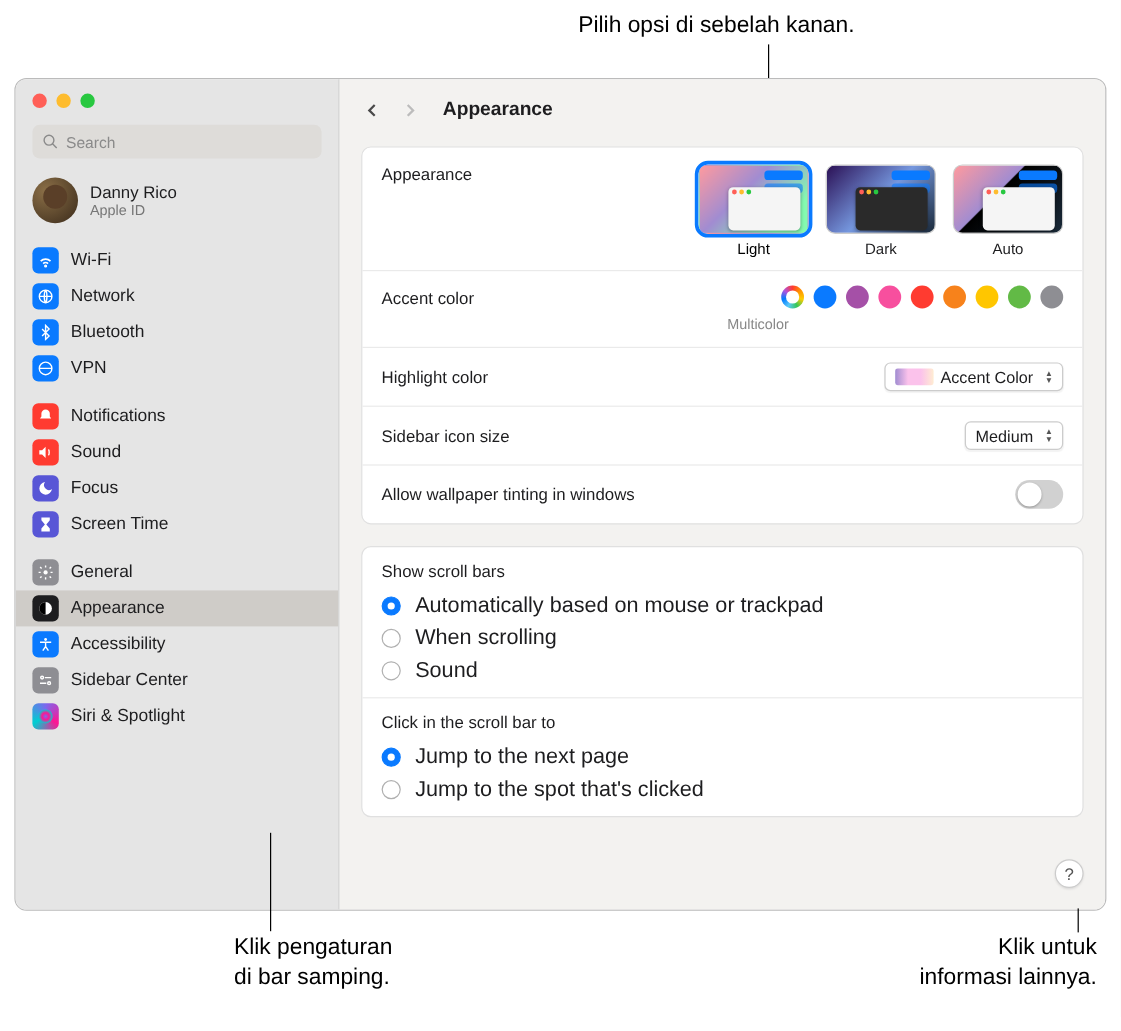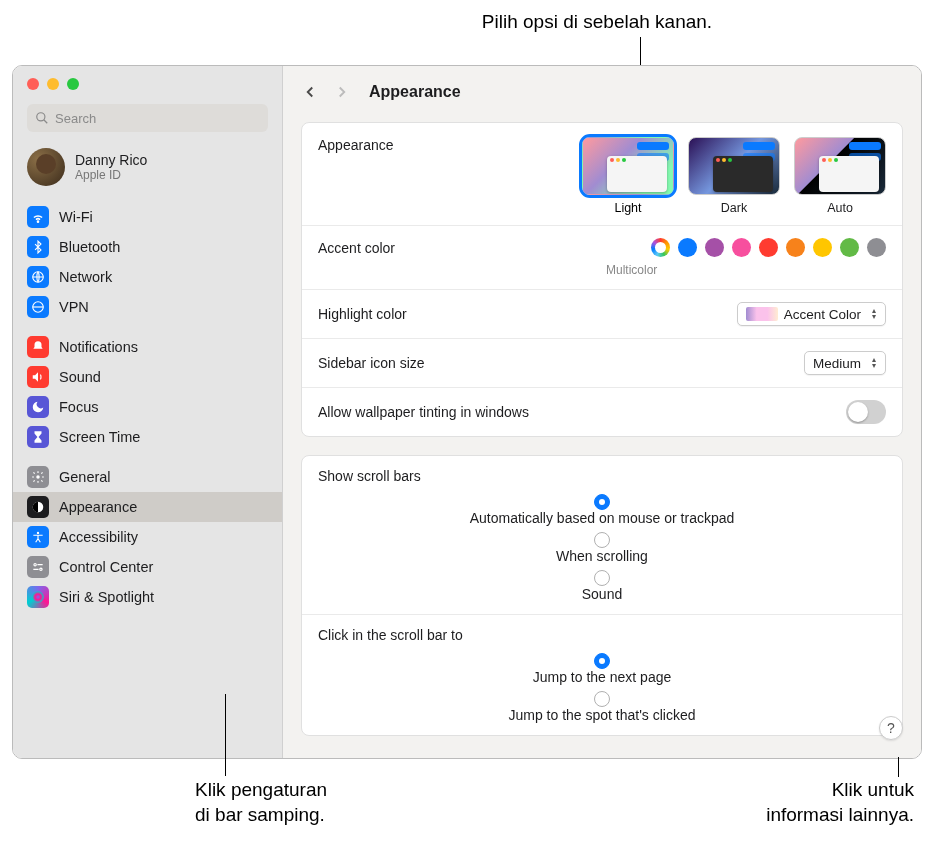--- a/index.html
+++ b/index.html
@@ -180,21 +180,21 @@
     padding:2px 4px 2px 8px;font-size:13.5px;
     box-shadow: 0 1px 1px rgba(0,0,0,.05);
   }
   .popup .swatch{width:32px;height:14px;border-radius:2px;background:linear-gradient(90deg,#a18cd1,#fbc2eb,#fbc2eb,#ffecd2);}
   .popup .arrows{width:14px;height:18px;background:#fff;border-radius:3px;display:flex;flex-direction:column;align-items:center;justify-content:center;line-height:6px;font-size:8px;color:#555;}
   .toggle {
     width:40px;height:24px;border-radius:12px;background:#d1d1d1;position:relative;cursor:default;
   }
   .toggle::after{content:"";position:absolute;top:2px;left:2px;width:20px;height:20px;border-radius:50%;background:#fff;box-shadow:0 1px 2px rgba(0,0,0,.3);}
   .radio-group { display:flex;flex-direction:column;gap:6px;padding-top:4px;}
-  .radio-row { display:flex;align-items:center;gap:0;font-size:14px;flex-direction:column;}
+  .radio-row { display:flex;align-items:center;gap:12px;font-size:18px;}
   .radio {
     width:16px;height:16px;border-radius:50%;border:1px solid #b0b0b0;background:#fff;
     display:flex;align-items:center;justify-content:center;flex-shrink:0;
   }
   .radio.checked{border-color:#0a7aff;background:#0a7aff;}
   .radio.checked::after{content:"";width:6px;height:6px;border-radius:50%;background:#fff;}
   .section-title{font-size:14px;margin-bottom:2px;}
   .scroll-panel .row{flex-direction:column;align-items:flex-start;gap:4px;}
   .help-btn{
     position:absolute;bottom:18px;right:18px;width:24px;height:24px;border-radius:50%;
@@ -240,33 +240,33 @@
                 <path d="M5 13a10 10 0 0 1 14 0"></path>
                 <path d="M8.5 16.5a5 5 0 0 1 7 0"></path>
                 <circle cx="12" cy="20" r="1" fill="#fff"></circle>
               </svg>
             </div>
             <span>Wi-Fi</span>
           </div>
           <div class="sidebar-item">
             <div class="sb-icon" style="background: rgb(10, 122, 255);">
               <svg width="14" height="14" viewBox="0 0 24 24" fill="none" stroke="#fff" stroke-width="2">
-                <path d="M7 7l10 10-5 5V2l5 5L7 17"></path>
-              </svg>
-            </div>
-            <span>Bluetooth</span>
+                <circle cx="12" cy="12" r="9"></circle>
+                <path d="M3 12h18M12 3c2.5 3 2.5 15 0 18M12 3c-2.5 3-2.5 15 0 18"></path>
+              </svg>
+            </div>
+            <span>Network</span>
           </div>
           <div class="sidebar-item">
             <div class="sb-icon" style="background: rgb(10, 122, 255);">
               <svg width="14" height="14" viewBox="0 0 24 24" fill="none" stroke="#fff" stroke-width="2">
-                <circle cx="12" cy="12" r="9"></circle>
-                <path d="M3 12h18M12 3c2.5 3 2.5 15 0 18M12 3c-2.5 3-2.5 15 0 18"></path>
-              </svg>
-            </div>
-            <span>Network</span>
+                <path d="M7 7l10 10-5 5V2l5 5L7 17"></path>
+              </svg>
+            </div>
+            <span>Bluetooth</span>
           </div>
           <div class="sidebar-item">
             <div class="sb-icon" style="background: rgb(10, 122, 255);">
               <svg width="14" height="14" viewBox="0 0 24 24" fill="none" stroke="#fff" stroke-width="2">
                 <circle cx="12" cy="12" r="9"></circle>
                 <path d="M3 12h18"></path>
               </svg>
             </div>
             <span>VPN</span>
           </div>
@@ -336,21 +336,21 @@
           </div>
           <div class="sidebar-item">
             <div class="sb-icon" style="background: rgb(142, 142, 147);">
               <svg width="14" height="14" viewBox="0 0 24 24" fill="none" stroke="#fff" stroke-width="2">
                 <circle cx="7" cy="8" r="2"></circle>
                 <line x1="11" y1="8" x2="20" y2="8"></line>
                 <circle cx="17" cy="16" r="2"></circle>
                 <line x1="4" y1="16" x2="13" y2="16"></line>
               </svg>
             </div>
-            <span>Control Center</span>
+            <span>Sidebar Center</span>
           </div>
           <div class="sidebar-item">
             <div class="sb-icon" style="background: conic-gradient(rgb(123, 104, 238), rgb(255, 20, 147), rgb(0, 206, 209), rgb(123, 104, 238));">
               <svg width="14" height="14" viewBox="0 0 24 24">
                 <circle cx="12" cy="12" r="10" fill="url(#g)"></circle>
                 <defs>
                   <radialGradient id="g">
                     <stop offset="0%" stop-color="#7b68ee"></stop>
                     <stop offset="50%" stop-color="#ff1493"></stop>
                     <stop offset="100%" stop-color="#00ced1"></stop>

